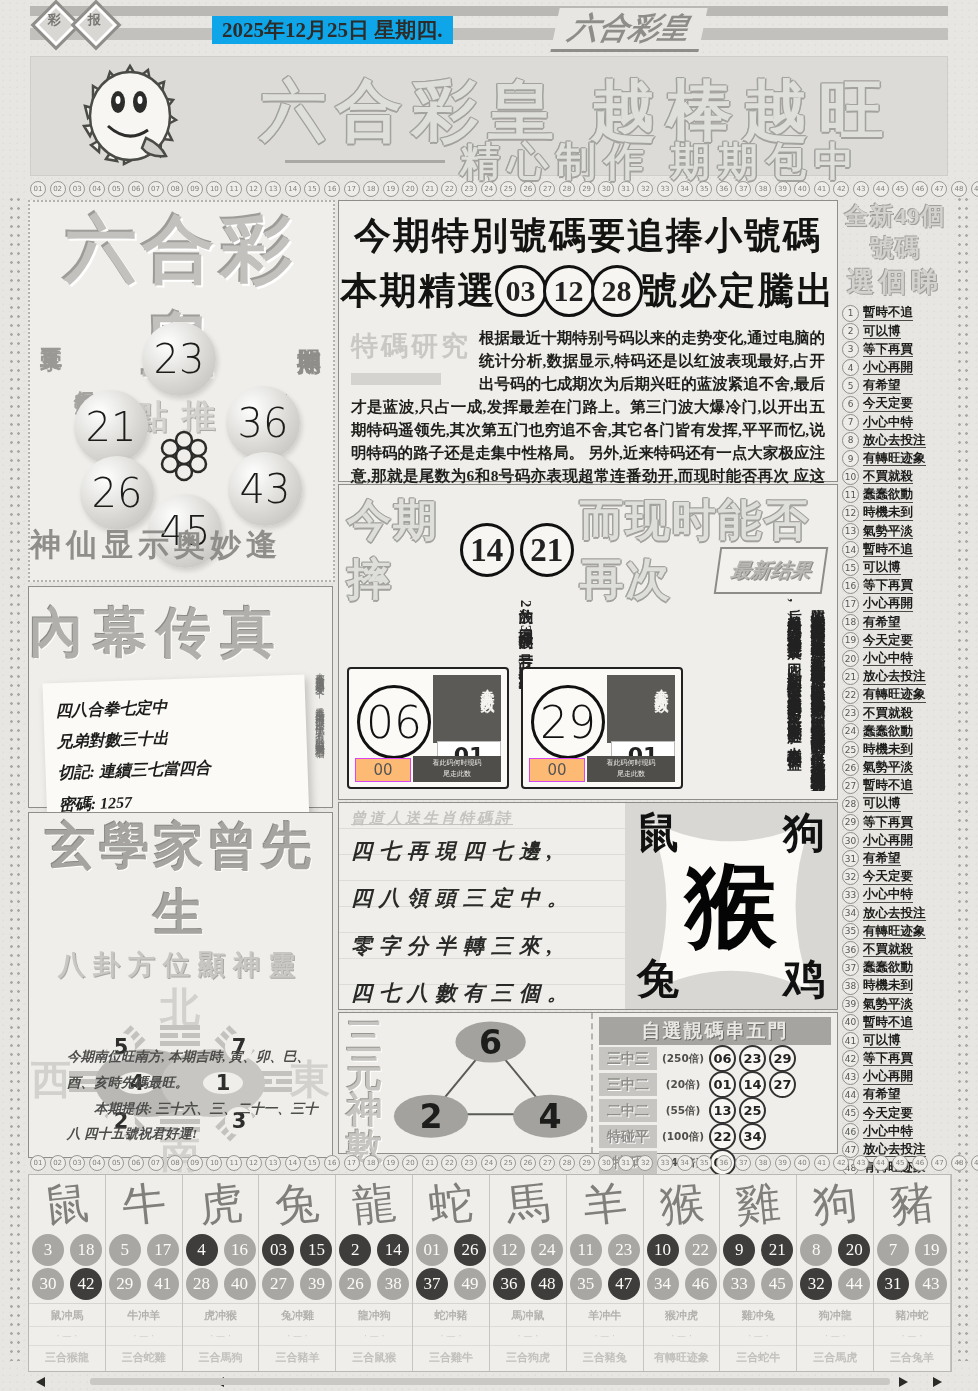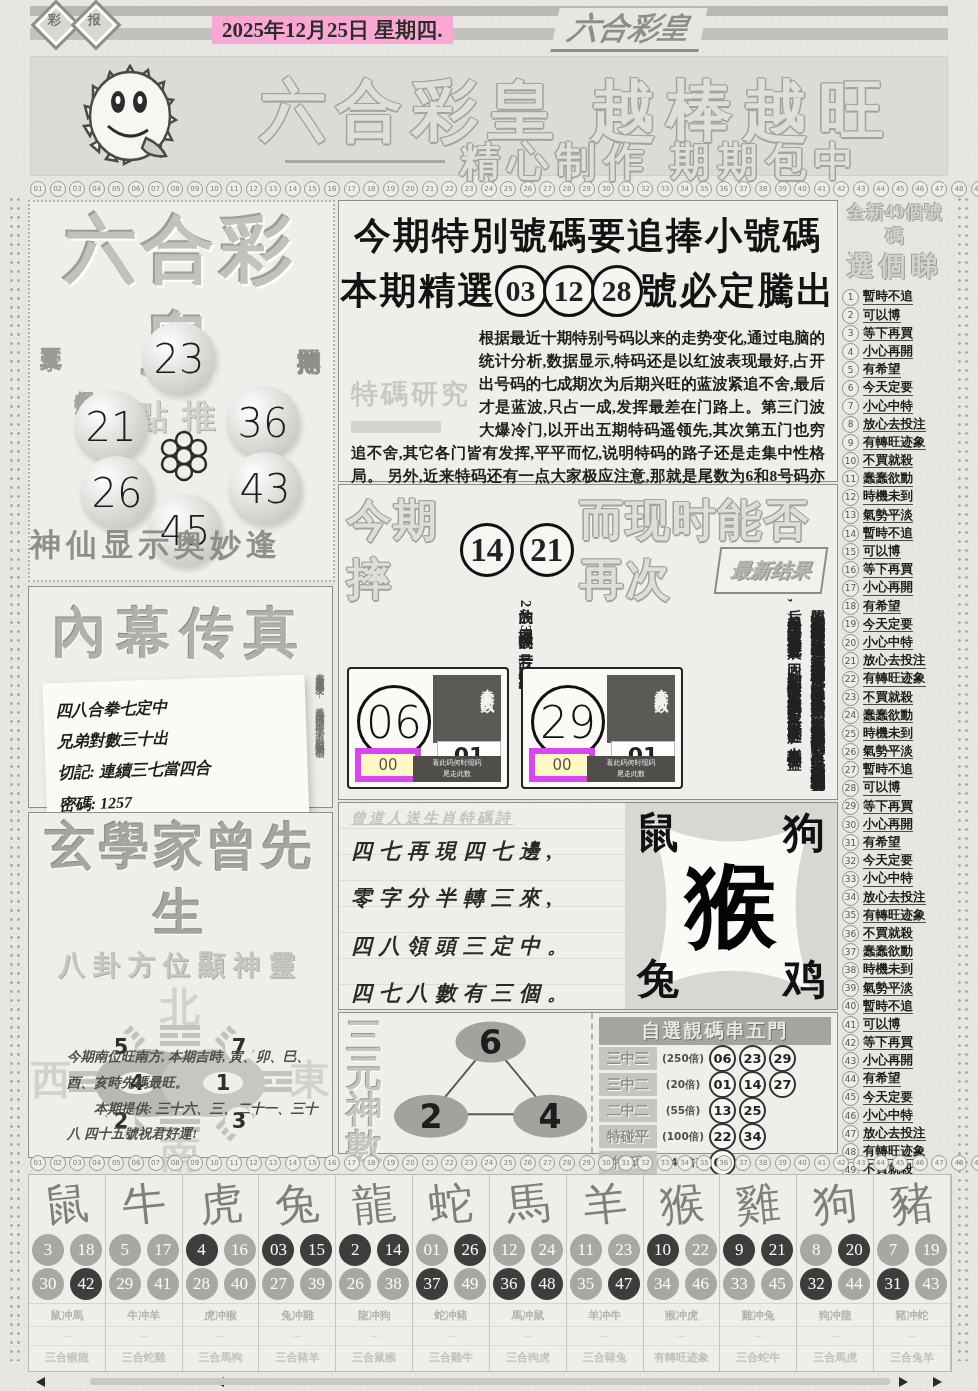--- a/index.html
+++ b/index.html
@@ -9,21 +9,21 @@
     background:radial-gradient(#00000008 1px, transparent 1px);background-size:7px 7px;pointer-events:none;}
   
   .hdr{position:absolute;left:0;top:0;width:978px;height:46px;}
   .hdr .band1{position:absolute;left:30px;top:6px;width:918px;height:10px;background:#b9b8b5;}
   .hdr .band2{position:absolute;left:30px;top:28px;width:918px;height:12px;background:#c2c1be;}
   .logo{position:absolute;left:38px;top:2px;width:86px;height:42px;}
   .logo .dia{position:absolute;width:30px;height:30px;border:3px solid #8f8e8b;background:#d8d7d4;
      transform:rotate(45deg);box-shadow:inset 0 0 0 3px #fff;}
   .logo .dia span{position:absolute;left:4px;top:4px;transform:rotate(-45deg);font-size:13px;font-weight:bold;color:#777673;}
   .hdate{position:absolute;left:212px;top:16px;font-family:"Liberation Serif",serif;font-weight:bold;
-     font-size:21px;color:#2c2c2a;background:#f9a8d4;padding:0 10px;}
+     font-size:21px;color:#2c2c2a;background:#0ea5e9;padding:0 10px;}
   .masthead{position:absolute;left:555px;top:8px;font-family:"Liberation Serif",serif;font-style:italic;
      font-weight:bold;font-size:30px;color:#8e8d8a;transform:skewX(-12deg);background:#e7e6e2;padding:0 14px;
      border-bottom:3px solid #8e8d8a;}
   
   .banner{position:absolute;left:30px;top:56px;width:918px;height:120px;background:#dcdbd7;
      box-shadow:inset 0 0 0 1px #cfcecb;}
   .sun{position:absolute;left:30px;top:4px;}
   .hollow{color:#dededa;font-weight:bold;
      text-shadow:1.5px 0 #a3a29f,-1.5px 0 #a3a29f,0 1.5px #a3a29f,0 -1.5px #a3a29f,1px 1px #a3a29f,-1px -1px #a3a29f;}
   .banner .t1{position:absolute;left:230px;top:10px;font-size:66px;letter-spacing:10px;font-family:"Liberation Serif",serif;}
@@ -46,21 +46,21 @@
      font-family:"Liberation Serif",serif;text-shadow:1px 1px 0 #aaa9a6;}
   .vlab{position:absolute;writing-mode:vertical-rl;font-weight:bold;font-family:"Liberation Serif",serif;}
   .ball3d{position:absolute;width:74px;height:74px;border-radius:50%;
      background:radial-gradient(circle at 35% 30%,#ffffff,#d9d8d4 55%,#bcbbb8);
      box-shadow:2px 3px 5px #00000022;display:flex;align-items:center;justify-content:center;
      font-size:40px;font-weight:200;color:#1c1c1a;}
   .flower{position:absolute;}
   .promoFoot{position:absolute;left:0;right:0;bottom:14px;text-align:left;font-size:31px;
      letter-spacing:5px;color:#8f8e8a;font-weight:bold;font-family:"Liberation Serif",serif;}
   
-  .insTitle{font-size:54px;text-align:center;letter-spacing:10px;margin-top:10px;}
+  .insTitle{font-size:54px;text-align:left;letter-spacing:10px;margin-top:10px;}
   .note{position:absolute;left:16px;top:92px;width:238px;background:#fbfaf7;box-shadow:3px 4px 8px #00000033;
      transform:rotate(-2deg);padding:12px 12px;}
   .note div{font-family:"Liberation Serif",serif;font-style:italic;font-weight:bold;font-size:16px;
      color:#1d1d1b;line-height:1.95;white-space:nowrap;}
   .fine{position:absolute;right:4px;top:78px;height:210px;writing-mode:vertical-rl;font-size:9.5px;
      color:#727270;line-height:1.7;letter-spacing:1px;}
   
   .fsTitle{font-size:50px;text-align:center;letter-spacing:4px;color:#a5a4a1;}
   .fsSub{font-size:27px;text-align:center;letter-spacing:8px;color:#c8c7c3;font-weight:bold;
      font-family:"Liberation Serif",serif;text-shadow:1px 1px 0 #a9a8a5;}
@@ -69,21 +69,21 @@
   
   .headline1{font-size:37px;text-align:center;font-family:"Liberation Serif",serif;font-weight:bold;
      color:#131311;letter-spacing:2px;margin-top:10px;}
   .hl2{display:flex;align-items:center;justify-content:center;margin-top:4px;}
   .hl2 .txt{font-size:37px;font-family:"Liberation Serif",serif;font-weight:bold;color:#131311;letter-spacing:2px;}
   .bigball{width:46px;height:46px;border:3px solid #111;border-radius:50%;background:#f6f5f1;
      display:flex;align-items:center;justify-content:center;font-size:30px;font-weight:bold;
      font-family:"Liberation Serif",serif;margin:0 -2px;flex:none;}
   .bodytext{position:relative;margin:10px 12px 0 12px;font-family:"Liberation Serif",serif;font-weight:600;
      font-size:15.5px;line-height:1.48;color:#1e1e1c;text-align:justify;}
-  .wmark{float:left;width:128px;height:66px;position:relative;margin-top:48px;}
+  .wmark{float:left;width:128px;height:66px;position:relative;}
   .wmark .w1{font-size:27px;font-weight:bold;color:#c9c8c4;letter-spacing:3px;}
   .wmark .bar{width:90px;height:12px;background:#d4d3cf;margin-top:6px;}
   
   .featTitle{position:absolute;left:8px;top:6px;right:8px;display:flex;align-items:center;gap:6px;}
   .featTitle .ht{font-size:44px;letter-spacing:2px;font-family:"Liberation Serif",serif;}
   .fball{width:48px;height:48px;border:3.5px solid #111;border-radius:50%;background:#f7f6f2;
      display:flex;align-items:center;justify-content:center;font-size:33px;font-weight:bold;
      font-family:"Liberation Serif",serif;flex:none;}
   .badge{position:absolute;right:12px;top:62px;border:2px solid #8d8c89;background:#f2f1ed;padding:8px 12px;
      font-size:20px;font-weight:bold;font-style:italic;color:#b7b6b2;transform:skewX(-8deg);
@@ -95,21 +95,21 @@
      font-family:"Liberation Serif",serif;font-weight:600;font-size:14.5px;line-height:1.62;color:#222;
      letter-spacing:1.5px;overflow:hidden;}
   .stats{position:absolute;left:8px;bottom:10px;display:flex;gap:12px;}
   .stat{position:relative;width:158px;height:118px;border:2px solid #222;border-radius:4px;background:#fbfaf7;}
   .stat .num{position:absolute;left:8px;top:16px;width:68px;height:68px;border:3px solid #111;border-radius:50%;
      display:flex;align-items:center;justify-content:center;font-size:44px;font-weight:200;color:#111;}
   .stat .hd{position:absolute;right:6px;top:6px;width:62px;height:62px;background:#5b5a57;color:#f4f3ef;
      writing-mode:vertical-rl;font-size:14px;font-weight:bold;letter-spacing:2px;padding:3px;line-height:1.5;}
   .stat .val{position:absolute;right:6px;top:72px;width:62px;height:26px;background:#fff;border:1px solid #bbb;
      font-size:22px;font-weight:bold;display:flex;align-items:center;justify-content:center;}
-  .stat .cnt{position:absolute;left:6px;bottom:5px;width:54px;height:22px;background:#fef9c3;border:6px solid #d946ef;
+  .stat .cnt{position:absolute;left:6px;bottom:5px;width:54px;height:22px;background:#fdba74;border:1px solid #d946ef;
      font-size:15px;display:flex;align-items:center;justify-content:center;color:#555;}
   .stat .note2{position:absolute;right:6px;bottom:5px;width:88px;height:24px;background:#4f4e4b;color:#eceae6;
      font-size:7px;line-height:1.5;text-align:center;padding-top:2px;}
   
   .poem{width:262px;padding:6px 12px;background:repeating-linear-gradient(#efeeea 0 25px,#dddcd8 25px 26px);}
   .poemTitle{font-size:15px;color:#c4c3bf;font-weight:bold;font-family:"Liberation Serif",serif;
      font-style:italic;text-decoration:underline;letter-spacing:3px;}
   .poemLine{font-size:21px;font-family:"Liberation Serif",serif;font-weight:bold;font-style:italic;
      color:#2a2a28;letter-spacing:7px;line-height:2.25;white-space:nowrap;}
   .zpick{position:relative;flex:1;background:#d8d7d3;}
@@ -439,22 +439,22 @@
             <div>尾走此数</div>
           </div>
         </div>
       </div>
   </div>
 
   <div class="panel solid" style="left:338px;top:802px;width:498px;height:206px;display:flex;">
     <div class="poem">
       <div class="poemTitle">曾道人送生肖特碼詩</div>
       <div class="poemLine">四七再現四七邊,</div>
+      <div class="poemLine">四八領頭三定中。</div>
       <div class="poemLine">零字分半轉三來,</div>
-      <div class="poemLine">四八領頭三定中。</div>
       <div class="poemLine">四七八數有三個。</div>
     </div>
     <div class="zpick">
       <svg width="100%" height="100%" viewBox="0 0 230 204" preserveAspectRatio="none">
         <path d="M28 18 Q115 58 202 18 Q168 102 202 186 Q115 146 28 186 Q62 102 28 18 Z" fill="#fbfaf7"></path>
       </svg>
       <div class="corner" style="left:12px;top:2px;">鼠</div>
       <div class="corner" style="right:12px;top:2px;">狗</div>
       <div class="corner" style="left:12px;bottom:2px;">兔</div>
       <div class="corner" style="right:12px;bottom:2px;">鸡</div>
@@ -524,21 +524,21 @@
             <span class="sel-odds">(40倍)</span>
             <span class="sel-balls">
               <span class="sball">06</span>
             </span>
           </div>
         </div>
     </div>
   </div>
 
   <div class="rcol">
-    <div class="rtitle" style="font-size:18px;letter-spacing:1px;">全新49個號碼</div>
+    <div class="rtitle" style="font-size:24px;letter-spacing:1px;">全新49個號碼</div>
     <div class="rtitle" style="font-size:27px;letter-spacing:5px;">選個睇</div>
     <div class="rlist" id="advice-list">
         <div class="rlist-row">
           <span class="rnum">1</span>
           <span class="rtext">暫時不追</span>
         </div>
         <div class="rlist-row">
           <span class="rnum">2</span>
           <span class="rtext">可以博</span>
         </div>

